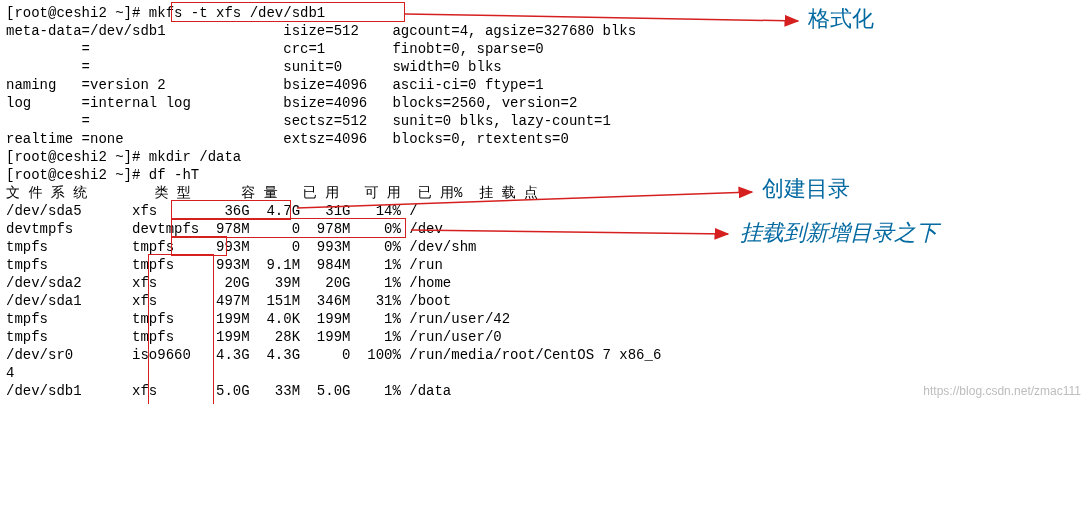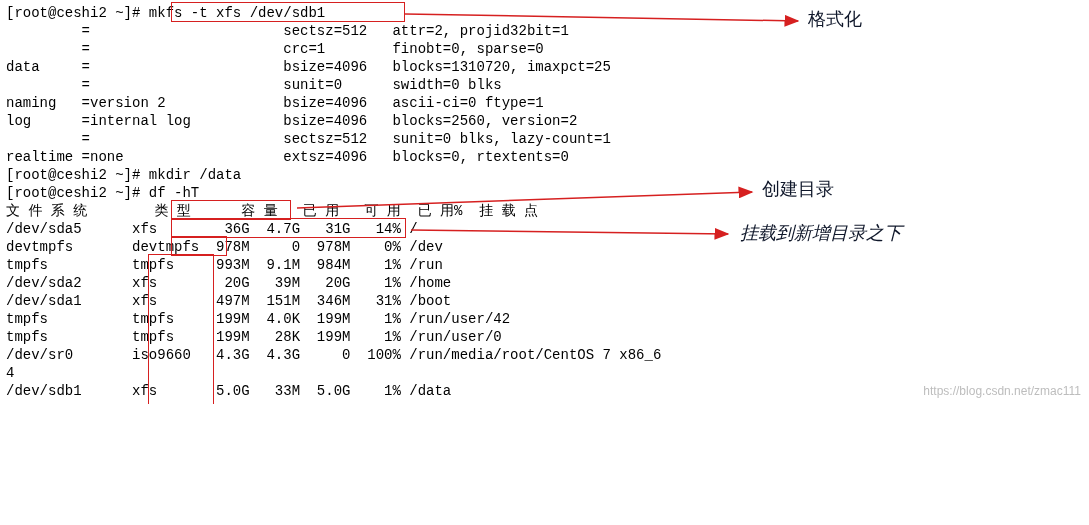--- a/index.html
+++ b/index.html
@@ -15,56 +15,56 @@
     position: relative;
   }
   .line { white-space: pre; position: relative; }
   .box {
     position: absolute;
     border: 1.5px solid #d62020;
     pointer-events: none;
   }
   .ann {
     position: absolute;
-    color: #0f172a;
+    color: #0369a1;
     font-family: "Microsoft YaHei","SimSun",sans-serif;
-    font-size: 18px;
+    font-size: 22px;
     white-space: nowrap;
   }
   svg.arrow {
     position: absolute;
     pointer-events: none;
   }
   .watermark {
     position: absolute;
     right: 8px;
     bottom: 4px;
     font-size: 12px;
     color: #bdbdbd;
     font-family: Arial, sans-serif;
   }
 </style>
 </head>
 <body>
 
 <div>
   <div class="line"><span>[root@ceshi2 ~]# </span><span>mkfs -t xfs /dev/sdb1</span></div>
-  <div class="line">         =                       sectsz=512   attr=2, projid32bit=1</div>
+  <div class="line">meta-data=/dev/sdb1              isize=512    agcount=4, agsize=327680 blks</div>
   <div class="line">         =                       crc=1        finobt=0, sparse=0</div>
-  <div class="line">data     =                       bsize=4096   blocks=1310720, imaxpct=25</div>
   <div class="line">         =                       sunit=0      swidth=0 blks</div>
   <div class="line">naming   =version 2              bsize=4096   ascii-ci=0 ftype=1</div>
   <div class="line">log      =internal log           bsize=4096   blocks=2560, version=2</div>
   <div class="line">         =                       sectsz=512   sunit=0 blks, lazy-count=1</div>
   <div class="line">realtime =none                   extsz=4096   blocks=0, rtextents=0</div>
   <div class="line"><span>[root@ceshi2 ~]# </span><span>mkdir /data</span></div>
   <div class="line"><span>[root@ceshi2 ~]# </span><span>df -hT</span></div>
   <div class="line">文 件 系 统        类 型      容 量   已 用   可 用  已 用%  挂 载 点</div>
   <div class="line">/dev/sda5      xfs        36G  4.7G   31G   14% /</div>
   <div class="line">devtmpfs       devtmpfs  978M     0  978M    0% /dev</div>
+  <div class="line">tmpfs          tmpfs     993M     0  993M    0% /dev/shm</div>
   <div class="line">tmpfs          tmpfs     993M  9.1M  984M    1% /run</div>
   <div class="line">/dev/sda2      xfs        20G   39M   20G    1% /home</div>
   <div class="line">/dev/sda1      xfs       497M  151M  346M   31% /boot</div>
   <div class="line">tmpfs          tmpfs     199M  4.0K  199M    1% /run/user/42</div>
   <div class="line">tmpfs          tmpfs     199M   28K  199M    1% /run/user/0</div>
   <div class="line">/dev/sr0       iso9660   4.3G  4.3G     0  100% /run/media/root/CentOS 7 x86_6</div>
   <div class="line">4</div>
   <div class="line">/dev/sdb1      xfs       5.0G   33M  5.0G    1% /data</div>
 </div>
 

